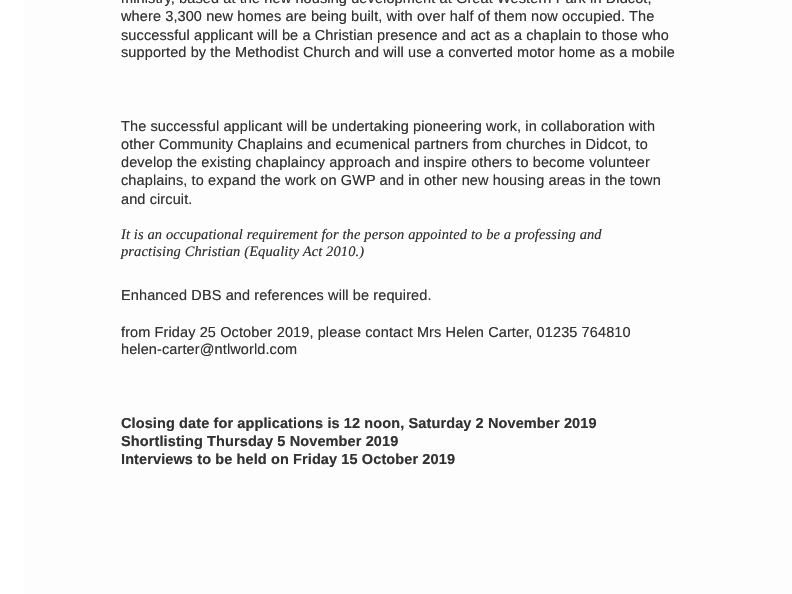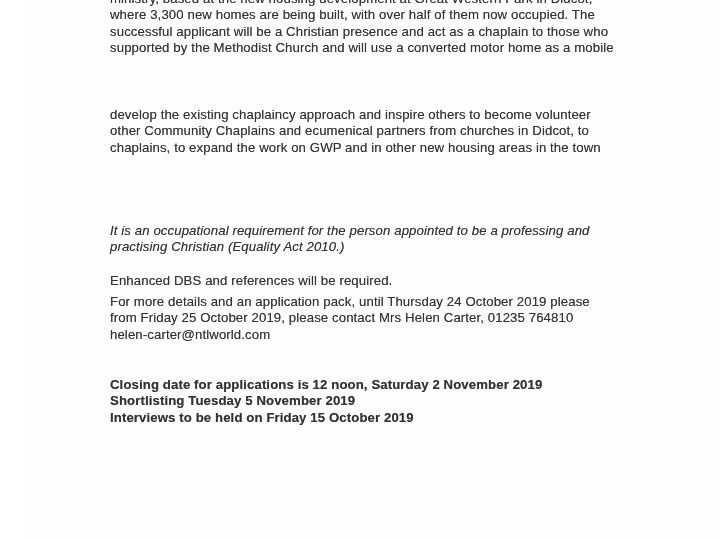--- a/index.html
+++ b/index.html
@@ -23,57 +23,58 @@
     color: #333333;
     font-size: 13.2px;
     line-height: 16.4px;
     letter-spacing: 0.1px;
     text-shadow: 0 0 0.5px rgba(40,40,40,0.55);
   }
   .textblock .line { white-space: nowrap; }
   .italic { font-style: italic; }
   .p1 { top: -9px; }
   .p2 { top: 107px; }
-  .p3 { top: 223px; }
-  .p4 { top: 273px; }
+  .p3 { top: 205px; font-family: Liberation Serif, serif; }
+  .p4 { top: 261px; }
   .p5 { top: 294px; }
   .p6 { top: 377px; font-weight: bold; }
 </style>
 </head>
 <body>
 
 <div class="page">
 
   <div class="textblock p1">
     <div class="line">ministry, based at the new housing development at Great Western Park in Didcot,</div>
     <div class="line">where 3,300 new homes are being built, with over half of them now occupied. The</div>
     <div class="line">successful applicant will be a Christian presence and act as a chaplain to those who</div>
     <div class="line">supported by the Methodist Church and will use a converted motor home as a mobile</div>
   </div>
 
   <div class="textblock p2">
+    <div class="line">The successful applicant will be undertaking pioneering work, in collaboration with</div>
+    <div class="line">other Community Chaplains and ecumenical partners from churches in Didcot, to</div>
     <div class="line">develop the existing chaplaincy approach and inspire others to become volunteer</div>
-    <div class="line">other Community Chaplains and ecumenical partners from churches in Didcot, to</div>
     <div class="line">chaplains, to expand the work on GWP and in other new housing areas in the town</div>
+    <div class="line">and circuit.</div>
   </div>
 
   <div class="textblock italic p3">
     <div class="line">It is an occupational requirement for the person appointed to be a professing and</div>
     <div class="line">practising Christian (Equality Act 2010.)</div>
   </div>
 
   <div class="textblock p4">
     <div class="line">Enhanced DBS and references will be required.</div>
   </div>
 
   <div class="textblock p5">
-    <div class="line">For more details and an application pack, until Thursday 24 October 2019 please</div>
     <div class="line">from Friday 25 October 2019, please contact Mrs Helen Carter, 01235 764810</div>
     <div class="line">helen-carter@ntlworld.com</div>
   </div>
 
   <div class="textblock p6">
     <div class="line">Closing date for applications is 12 noon, Saturday 2 November 2019</div>
-    <div class="line">Shortlisting Tuesday 5 November 2019</div>
+    <div class="line">Shortlisting Thursday 5 November 2019</div>
     <div class="line">Interviews to be held on Friday 15 October 2019</div>
   </div>
 
 </div>
 
 </body></html>

